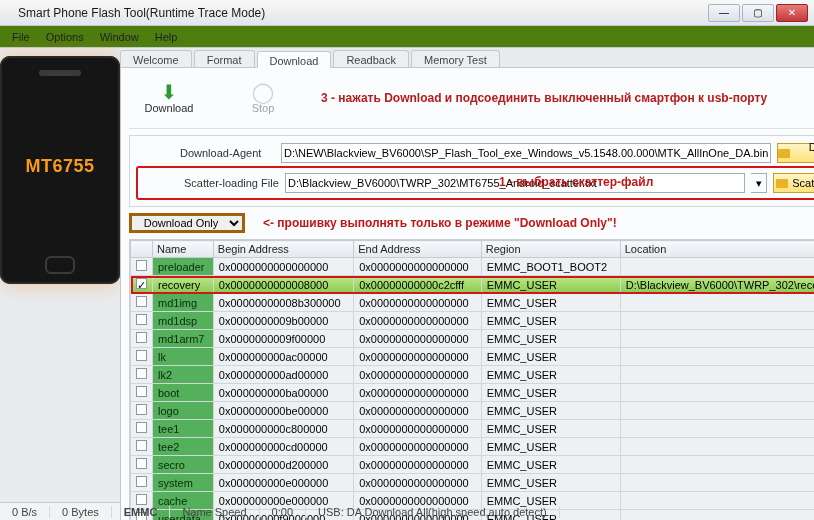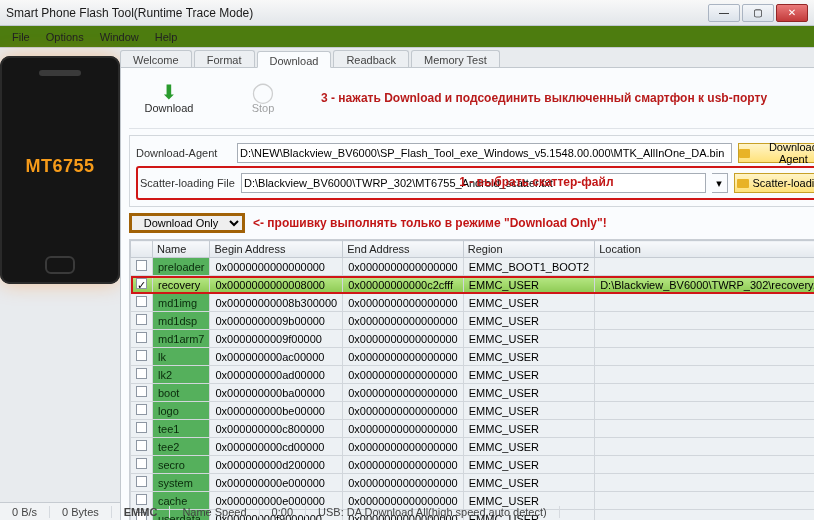--- a/index.html
+++ b/index.html
@@ -1,19 +1,19 @@
 <!DOCTYPE html>
 <html><head>
 <meta charset="utf-8">
 <style>
 * { box-sizing: border-box; margin: 0; padding: 0; font-family: "Segoe UI", Tahoma, sans-serif; font-size: 11px; }
 body { background: #eceef0; width: 814px; height: 520px; overflow: hidden; }
 
 .titlebar { height: 26px; background: linear-gradient(#f8f8f8,#e2e6ea); display:flex; align-items:center; padding:0 6px; border-bottom:1px solid #bfc7d0; }
-.titlebar .title-text { font-size:12px; color:#1a1a1a; }
+.titlebar .title-text { font-size:12px; color:#1a1a1a;margin-left:12px; }
 .titlebar .win-btns { margin-left:auto; display:flex; gap:2px; }
 .titlebar .win-btn { width:32px; height:18px; background:linear-gradient(#f4f6f9,#dbe2ea); border:1px solid #aab4c2; border-radius:2px; display:flex; align-items:center; justify-content:center; font-size:10px; }
 .titlebar .win-btn.close { background:linear-gradient(#ea7a7a,#c23a3a); color:#fff; border-color:#932626; }
 
 .menubar { height:22px; background:#4d7c0f; border-bottom:1px solid #c6cbd1; display:flex; align-items:center; padding:0 4px; }
 .menubar .menu-item { padding:2px 8px; color:#222; }
 
 .content { display:flex; height:calc(520px - 26px - 22px - 18px); }
 .left-pane { width:148px; background:#e8ebee; display:flex; align-items:flex-start; justify-content:center; padding-top:8px; }
 .phone-frame { width:120px; height:228px; background:#151515; border-radius:10px; box-shadow:0 0 20px rgba(255,120,0,.35), inset 0 0 0 2px #2a2a2a; display:flex; flex-direction:column; align-items:center; justify-content:space-between; padding:14px 8px 10px; }
@@ -29,30 +29,30 @@
 
 .action-row { display:flex; align-items:center; gap:22px; padding:2px 4px 8px; border-bottom:1px solid #dfe3e8; }
 .action-btn { width:72px; height:44px; display:flex; flex-direction:column; align-items:center; justify-content:center; border:1px solid transparent; border-radius:3px; }
 .action-btn .glyph { font-size:20px; line-height:1; }
 .action-btn .lbl { font-size:11px; color:#2d2d2d; }
 .action-btn.stop { opacity:.45; }
 .action-note1 { color:#b81b1b; font-weight:bold; font-size:12px; }
 
 .form-block { border:1px solid #d2d7dc; margin-top:6px; padding:4px 6px 6px; }
 .form-row { display:flex; align-items:center; gap:6px; margin:3px 0; position:relative; }
-.form-row label { width:95px; color:#333; }
+.form-row label { width:95px; color:#333;margin-left:44px; }
 .form-row .path-input { flex:1; height:20px; border:1px solid #a6adb6; padding:0 2px; background:#fff; white-space:nowrap; overflow:hidden; text-overflow:ellipsis; font-size:11px; line-height:18px; }
 .form-row .file-btn { width:96px; height:20px; background:linear-gradient(#fff4c7,#ffe27a); border:1px solid #c7a027; font-size:10px; display:flex; align-items:center; gap:4px; justify-content:center; }
 .folder-glyph { width:12px; height:9px; background:#e8b327; border-radius:1px; display:inline-block; }
 .scatter-note { position:absolute; right:216px; top:2px; color:#c21616; font-weight:bold; font-size:12px; }
 .scatter-red-box { border:2px solid #d01616; border-radius:3px; padding:2px; }
 
 .mode-row { display:flex; align-items:center; gap:8px; margin-top:6px; }
 .mode-row select { height:20px; border:3px solid #a16207; width:116px; font-size:11px;text-align:center; }
-.mode-note { color:#c21616; font-weight:bold; font-size:12px; }
+.mode-note { color:#c21616; font-weight:bold; font-size:12px;margin-left:10px; }
 
 .table-wrap { margin-top:6px; flex:1; overflow:auto; border:1px solid #c9ced4; background:#edf1f4; }
 .table-wrap table { border-collapse:collapse; width:100%; }
 .table-wrap th { background:linear-gradient(#f7f9fb,#e4e9ee); border:1px solid #c5cbd2; padding:2px 4px; font-weight:normal; color:#222; text-align:left; position:sticky; top:0; }
 .table-wrap td { border:1px solid #d1d6db; padding:2px 5px; background:#edf1f4; white-space:nowrap; }
 .row-sel td { background:linear-gradient(#b8e986,#8cc851); }
 .row-hl { outline:2px solid #d01616; outline-offset:-2px; }
 .chk-col { width:22px; text-align:center; }
 .name-cell { background:#55b05c !important; color:#0a2b0c; }
 .tiny-chk { width:11px; height:11px; border:1px solid #8d96a2; background:#fff; display:inline-block; }

